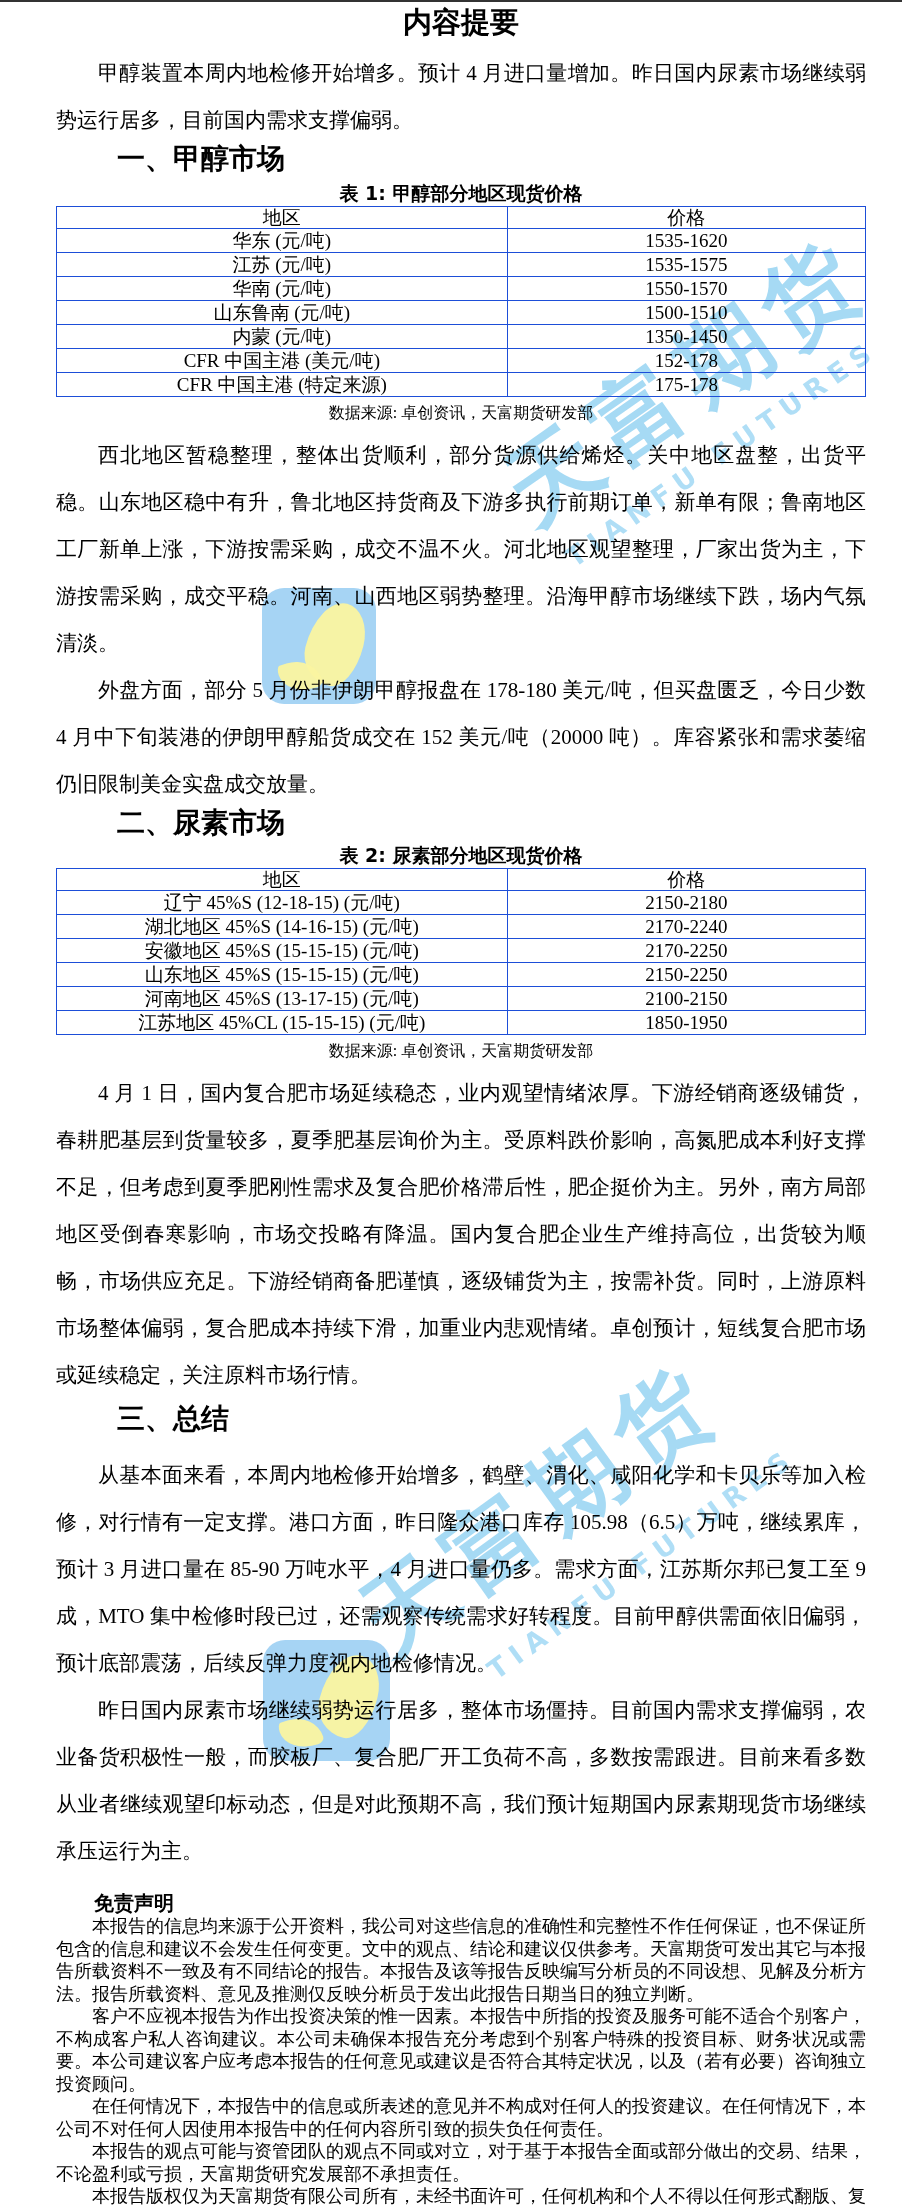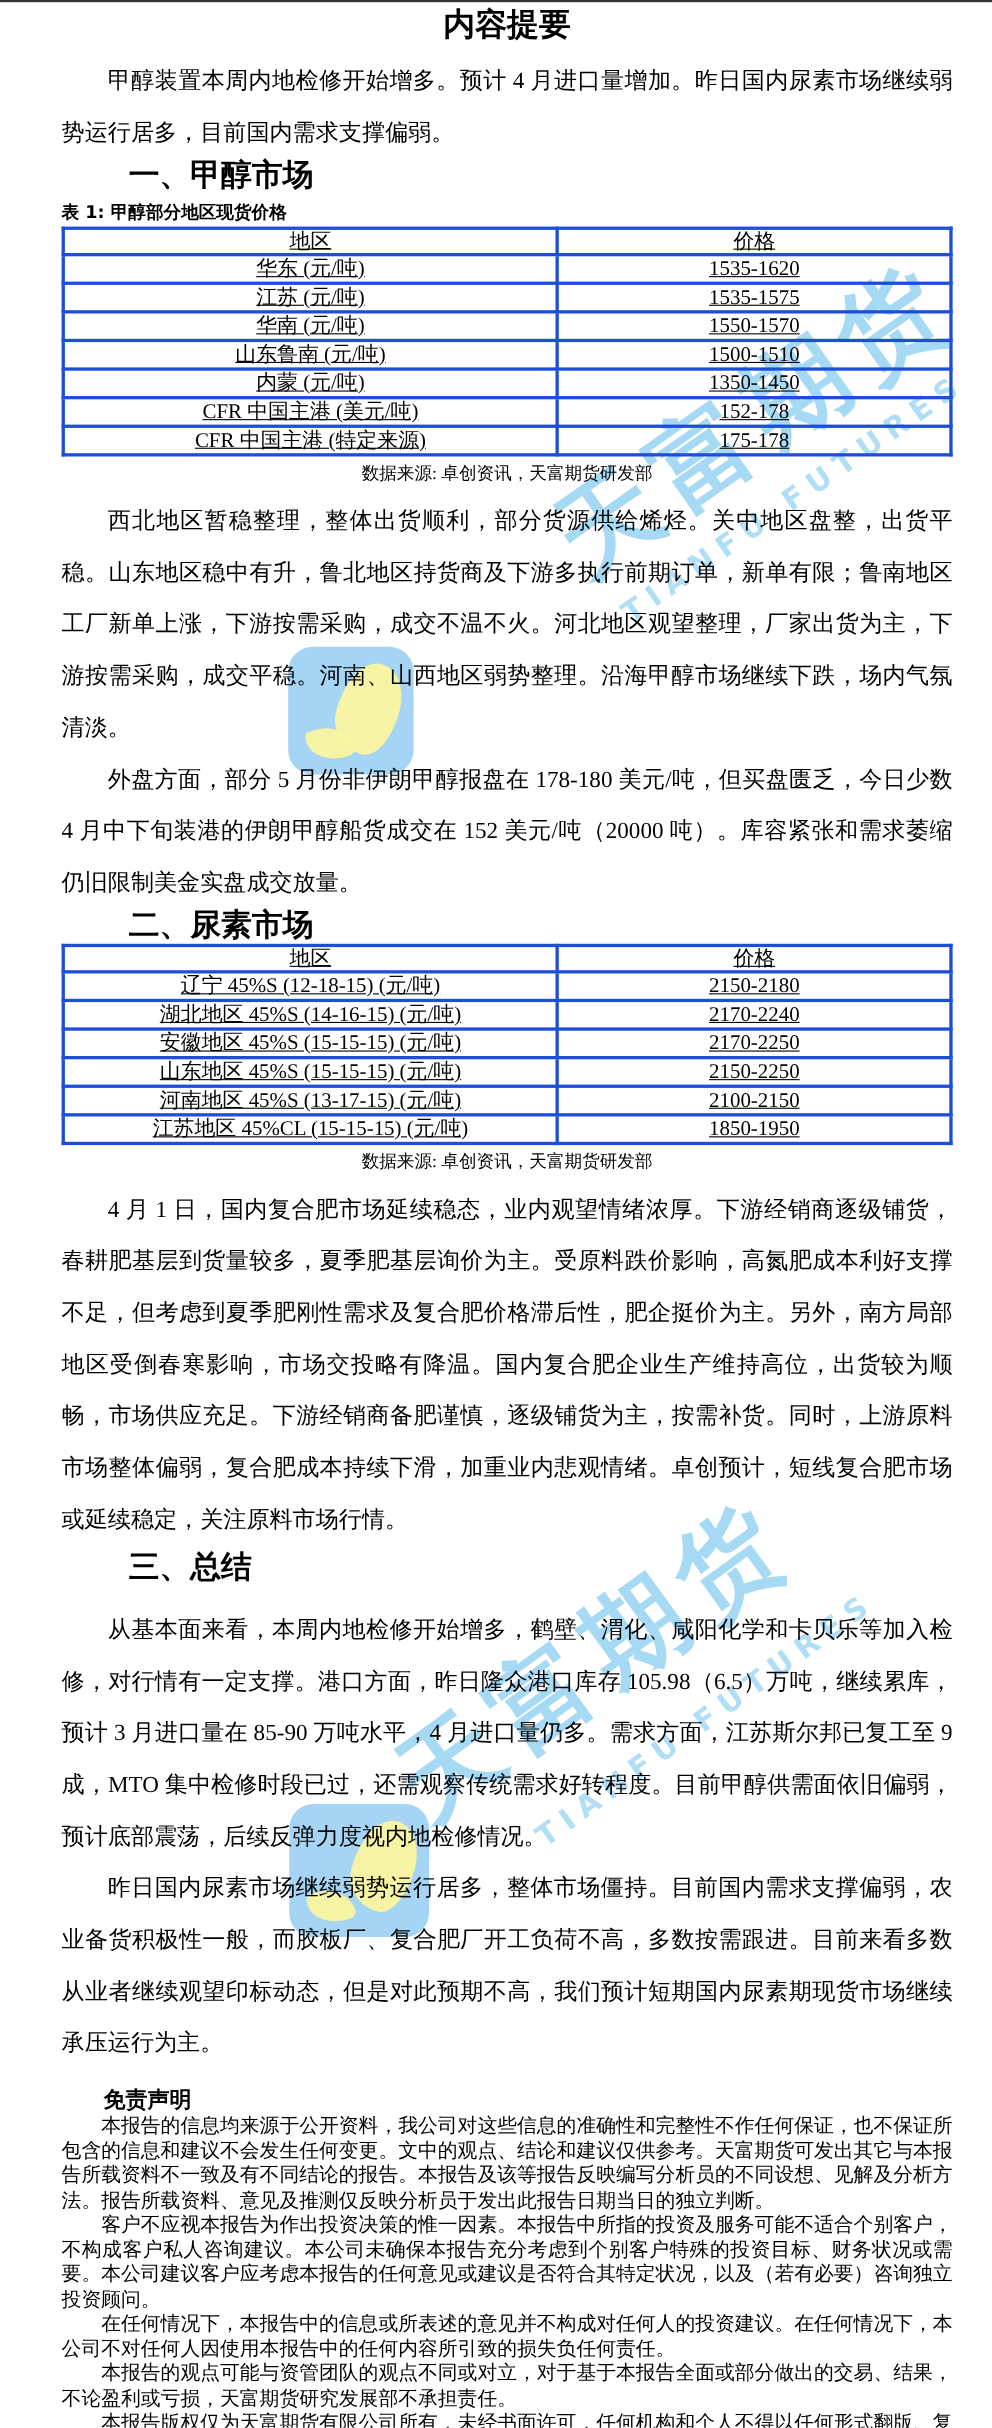--- a/index.html
+++ b/index.html
@@ -49,27 +49,27 @@
   p.body-para{margin:0;font-size:21px;line-height:47px;text-align:justify;text-indent:2em;}
   p.intro{margin-top:14px;}
   p.after-table{margin-top:8px;}
   h2.sec-h{
     margin:0;font-family:"DejaVu Sans","Liberation Sans",sans-serif;
     font-size:28px;line-height:30px;font-weight:bold;padding-left:61px;
   }
   h2.sec-h-summary{margin-top:5px;}
   .tbl-caption{
     font-family:"DejaVu Sans","Liberation Sans",sans-serif;font-weight:bold;
-    font-size:16px;line-height:22px;text-align:left;margin-top:8px;
+    font-size:19px;line-height:22px;text-align:center;margin-top:8px;
   }
   .tbl-caption.cap2{margin-top:6px;}
   table.price-table{width:100%;border-collapse:collapse;table-layout:fixed;margin-top:2px;font-size:19px;}
   table.price-table td{
-    border:3px solid #1d4ed8;height:23px;line-height:23px;text-align:center;
-    padding:0;overflow:hidden;white-space:nowrap;text-decoration:underline;
+    border:1px solid #1d4ed8;height:23px;line-height:23px;text-align:center;
+    padding:0;overflow:hidden;white-space:nowrap;
   }
   table.price-table tr.hdr td{height:21px;line-height:21px;}
   col.c1{width:55.7%;} col.c2{width:44.3%;}
   .tbl-source{font-size:16px;line-height:22px;text-align:center;margin-top:5px;}
   h3.disc-h{
     margin:16px 0 0 0;padding-left:38px;font-size:20px;line-height:24px;font-weight:bold;
     font-family:"Liberation Serif","DejaVu Serif",serif;
   }
   p.disc{margin:0;font-size:18px;line-height:22.5px;text-align:justify;text-indent:2em;}
   p.disc-first{margin-top:0;}
@@ -144,20 +144,21 @@
       </tr>
     </tbody>
   </table>
   <div class="tbl-source">数据来源: 卓创资讯，天富期货研发部</div>
 
   <p class="body-para after-table">西北地区暂稳整理，整体出货顺利，部分货源供给烯烃。关中地区盘整，出货平稳。山东地区稳中有升，鲁北地区持货商及下游多执行前期订单，新单有限；鲁南地区工厂新单上涨，下游按需采购，成交不温不火。河北地区观望整理，厂家出货为主，下游按需采购，成交平稳。河南、山西地区弱势整理。沿海甲醇市场继续下跌，场内气氛清淡。</p>
   <p class="body-para">外盘方面，部分 5 月份非伊朗甲醇报盘在 178-180 美元/吨，但买盘匮乏，今日少数 4 月中下旬装港的伊朗甲醇船货成交在 152 美元/吨（20000 吨）。库容紧张和需求萎缩仍旧限制美金实盘成交放量。</p>
 
   <h2 class="sec-h">二、尿素市场</h2>
 
+  <div class="tbl-caption cap2">表 2: 尿素部分地区现货价格</div>
   <table class="price-table">
     <colgroup>
         <col class="c1">
         <col class="c2">
       </colgroup>
     <tbody>
       <tr class="hdr">
         <td>地区</td>
         <td>价格</td>
       </tr>

